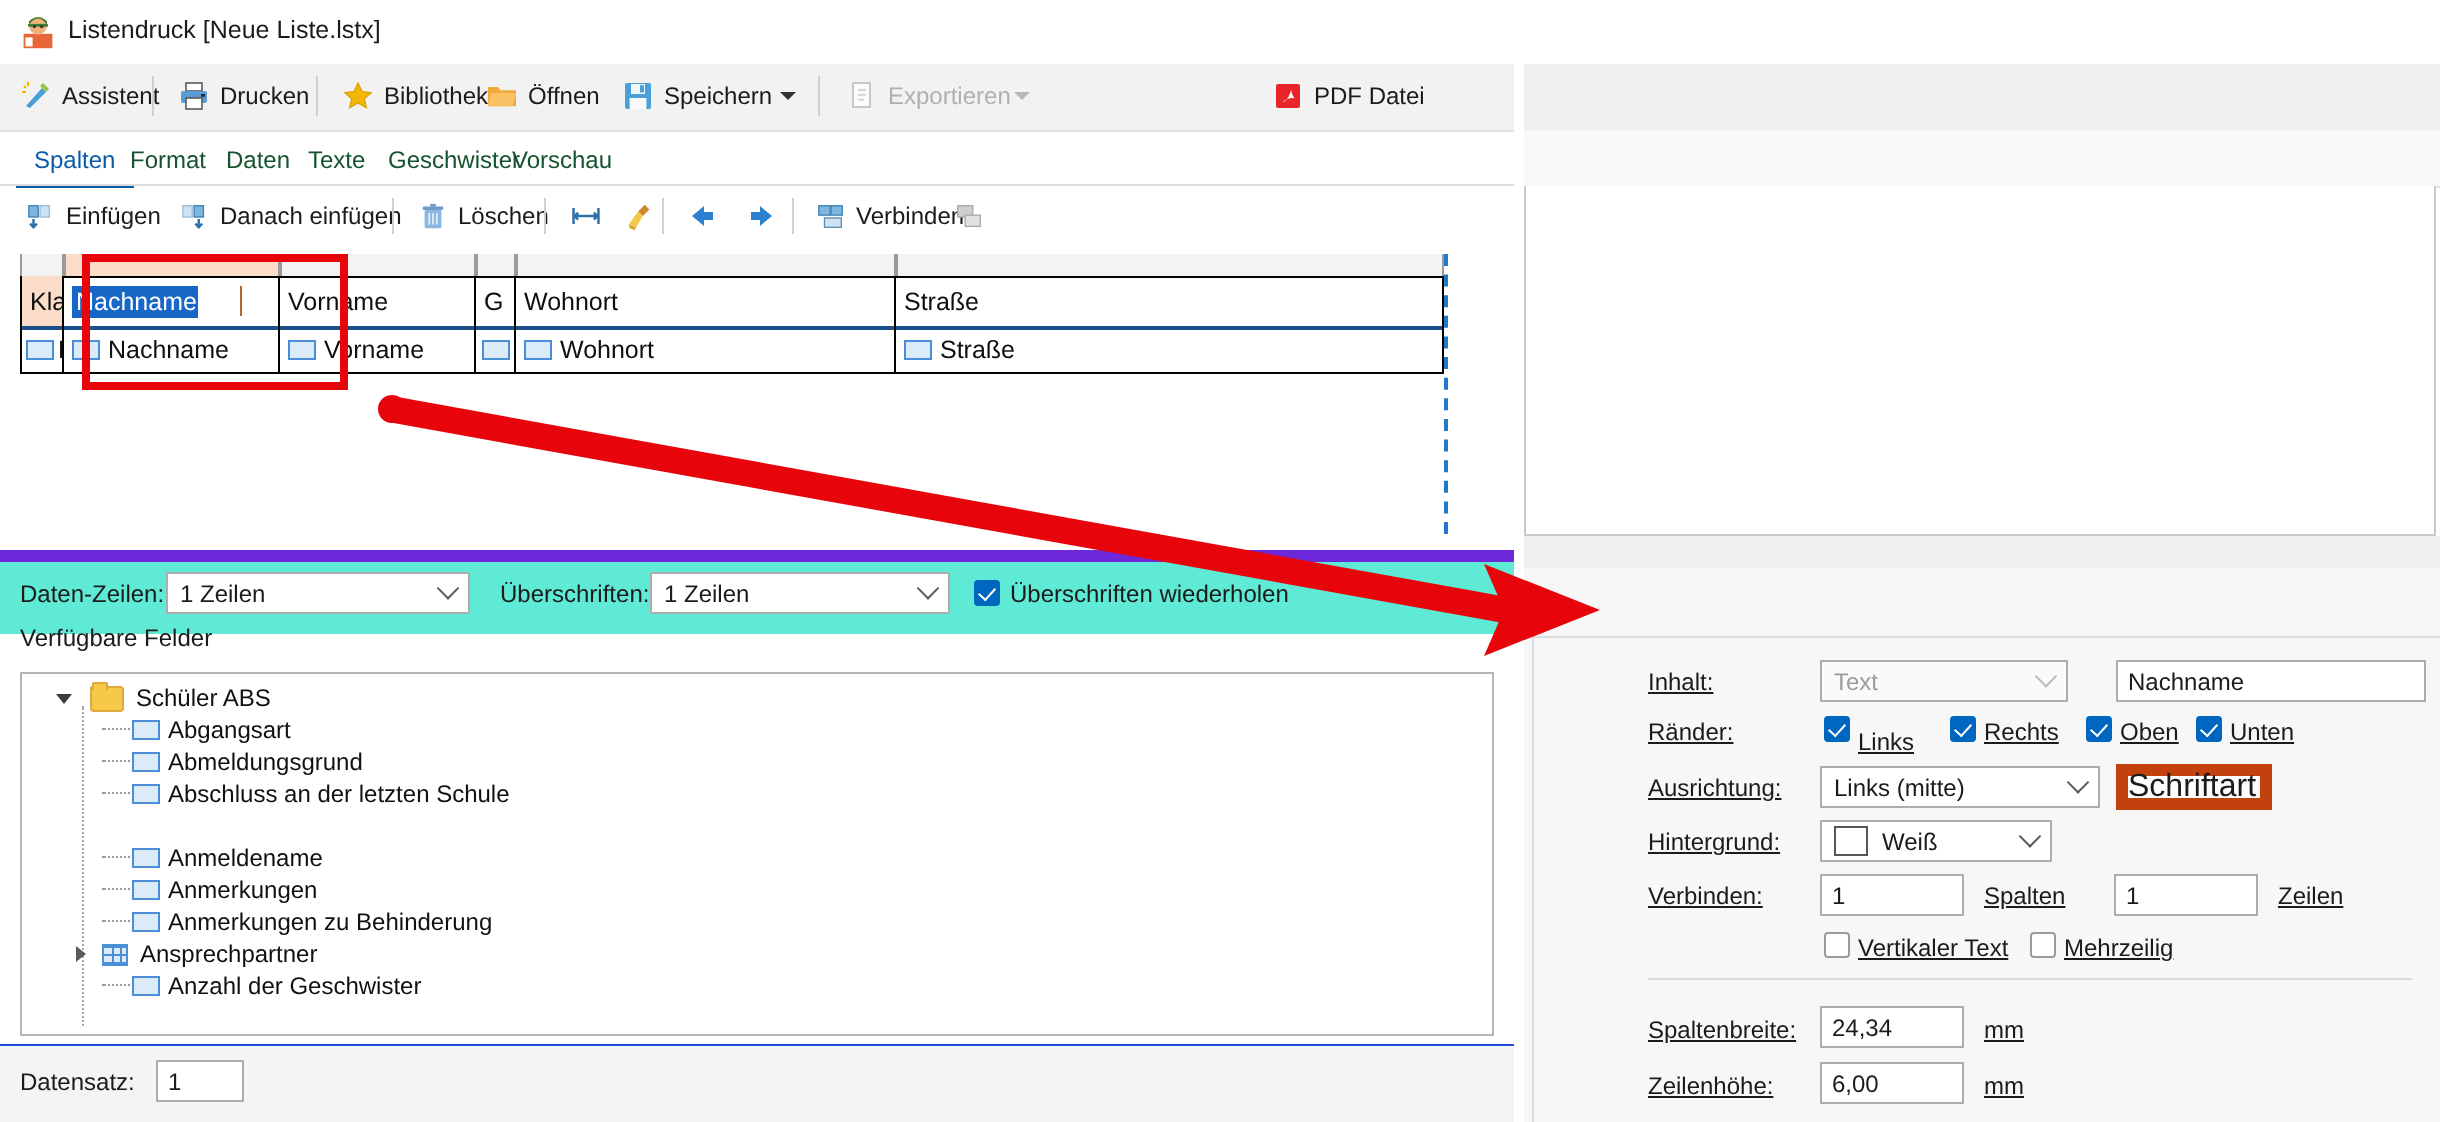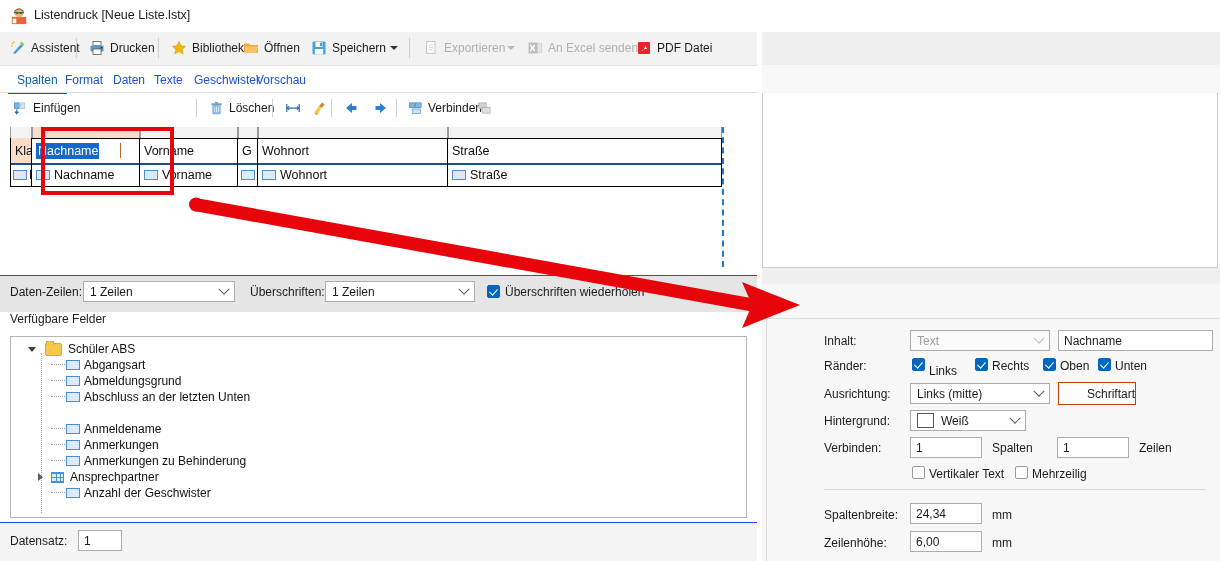--- a/index.html
+++ b/index.html
@@ -31,21 +31,21 @@
   .toolbar{position:absolute;left:0;top:32px;width:757px;height:33px;background:#f2f2f2;border-bottom:1px solid #e2e2e2;}
   .tb-item{position:absolute;top:3px;height:26px;display:flex;align-items:center;gap:5px;padding:0 6px;font-size:12px;color:#1b1b1b;white-space:nowrap;}
   .tb-item.dis{color:#b0b0b0;}
   .tb-sep{position:absolute;top:6px;width:1px;height:20px;background:#cfcfcf;}
   .tb-caret{position:absolute;top:3px;width:16px;height:26px;display:flex;align-items:center;justify-content:center;}
   .caret{width:0;height:0;border-left:4px solid transparent;border-right:4px solid transparent;border-top:4px solid #333;}
   .caret.dis{border-top-color:#b8b8b8;}
 
   
   .tabs{position:absolute;left:0;top:68px;width:757px;height:25px;}
-  .tab{position:absolute;top:0;height:24px;padding:0 9px;display:flex;align-items:center;font-size:12px;color:#1d4ed8;white-space:nowrap;}
+  .tab{position:absolute;top:0;height:24px;padding:0 9px;display:flex;align-items:center;font-size:12px;color:#14532d;white-space:nowrap;}
   .tab.sel{color:#0b5ca8;border-bottom:2px solid #0b5ca8;}
   .tabs-rule{position:absolute;left:0;top:92px;width:757px;height:1px;background:#dcdcdc;}
 
   
   .subtb{position:absolute;left:0;top:95px;width:757px;height:26px;}
   .stb{position:absolute;top:0;height:26px;display:flex;align-items:center;gap:5px;padding:0 5px;font-size:12px;color:#1b1b1b;white-space:nowrap;}
   .stb-sep{position:absolute;top:4px;width:1px;height:18px;background:#cfcfcf;}
 
   
   .grid-area{position:absolute;left:10px;top:127px;width:737px;height:140px;background:#fff;}
@@ -60,21 +60,21 @@
   .cell .sel-text{background:#1667c6;color:#fff;padding:1px 1px 1px 2px;}
   .caretline{position:absolute;width:1px;height:15px;background:#b06a2a;}
   .fieldchip{display:inline-block;width:12px;height:8px;border:1px solid #4a90d9;background:#dcebf9;margin-right:4px;vertical-align:middle;flex:0 0 auto;}
   .dashline{position:absolute;left:712px;top:0;width:0;height:140px;border-left:2px dashed #1f78c8;}
 
   
   .redbox{position:absolute;border:4px solid #e8040b;box-sizing:border-box;}
   .arrow-svg{position:absolute;left:0;top:0;width:1220px;height:561px;pointer-events:none;}
 
   
-  .optrow{position:absolute;left:0;top:275px;width:757px;height:36px;background:#e5e5e5;border-top:1px solid #6d28d9;}
+  .optrow{position:absolute;left:0;top:275px;width:757px;height:36px;background:#5eead4;border-top:6px solid #6d28d9;}
   .lbl{position:absolute;font-size:12px;color:#1b1b1b;white-space:nowrap;}
   .combo{position:absolute;box-sizing:border-box;background:#fff;border:1px solid #adadad;height:21px;display:flex;align-items:center;padding-left:6px;font-size:12px;color:#1b1b1b;}
   .combo .cv{flex:1;overflow:hidden;white-space:nowrap;}
   .combo .chev{width:20px;display:flex;align-items:center;justify-content:center;}
   .chevg{width:7px;height:7px;border-right:1px solid #5a5a5a;border-bottom:1px solid #5a5a5a;transform:rotate(45deg) translate(-2px,-2px);}
   .cbx{position:absolute;width:13px;height:13px;box-sizing:border-box;border:1px solid #0067c0;background:#0067c0;border-radius:2px;}
   .cbx.off{background:#fff;border:1px solid #9a9a9a;}
   .cbx.on:after{content:"";position:absolute;left:3px;top:1px;width:4px;height:7px;border-right:1.6px solid #fff;border-bottom:1.6px solid #fff;transform:rotate(42deg);}
 
   
@@ -105,22 +105,22 @@
   
   .split{position:absolute;left:757px;top:32px;width:5px;height:529px;background:#ffffff;}
   .rwin{position:absolute;left:762px;top:0px;width:458px;height:561px;background:#ffffff;}
   .rwin-top{position:absolute;left:0;top:32px;width:458px;height:33px;background:#efefef;border-bottom:1px solid #e4e4e4;}
   .rwin-tabs{position:absolute;left:0;top:65px;width:458px;height:28px;background:#f8f8f8;border-bottom:1px solid #e4e4e4;}
   .rwin-canvas{position:absolute;left:0;top:93px;width:456px;height:175px;background:#ffffff;border:1px solid #c9c9c9;border-top:0;box-sizing:border-box;}
   .rwin-strip{position:absolute;left:0;top:268px;width:458px;height:16px;background:#efefef;border-bottom:1px solid #e0e0e0;}
   .rwin-body{position:absolute;left:0;top:284px;width:458px;height:277px;background:#f7f7f7;}
   .rwin-inner{position:absolute;left:4px;top:34px;width:454px;height:243px;background:#f7f7f7;border-top:1px solid #dcdcdc;border-left:1px solid #dcdcdc;}
 
-  .prop{position:absolute;}
-  .btn{position:absolute;box-sizing:border-box;height:23px;background:#fdfdfd;border:1px solid #c2410c;display:flex;align-items:center;justify-content:flex-end;font-size:12px;color:#1b1b1b;}
+  .prop{position:absolute;text-decoration:underline;}
+  .btn{position:absolute;box-sizing:border-box;height:23px;background:#fdfdfd;border:6px solid #c2410c;display:flex;align-items:center;justify-content:flex-start;font-size:16px;color:#1b1b1b;}
   .swatch{width:15px;height:13px;border:1px solid #555;background:#fff;margin-right:7px;flex:0 0 auto;}
   .hr{position:absolute;height:1px;background:#dadada;}
 </style>
 </head>
 <body>
 
 <div class="app">
 
   <div class="titlebar">
     <svg class="title-ico" viewBox="0 0 20 20">
@@ -200,28 +200,20 @@
       <svg width="16" height="16" viewBox="0 0 16 16">
         <rect x="3.5" y="1.5" width="8.5" height="12" fill="#fbfbfb" stroke="#c3c3c3" stroke-width="0.9"></rect>
         <path d="M6 5 h4 M6 7.4 h4 M6 9.8 h3" stroke="#d2d2d2" stroke-width="0.9"></path>
       </svg>
       <span>Exportieren</span>
     </div>
     <div class="tb-caret" style="left:503px">
         <div class="caret dis"></div>
       </div>
 
-    <div class="tb-item dis" style="left:521px">
-      <svg width="16" height="16" viewBox="0 0 16 16">
-        <rect x="1.5" y="2.5" width="9" height="11" fill="#bdbdbd"></rect>
-        <rect x="10.5" y="3.5" width="4" height="9" fill="#e4e4e4" stroke="#c6c6c6" stroke-width="0.7"></rect>
-        <path d="M3.2 5 l4.6 6 M7.8 5 l-4.6 6" stroke="#fff" stroke-width="1.3"></path>
-      </svg>
-      <span>An Excel senden</span>
-    </div>
 
     <div class="tb-item" style="left:630px">
       <svg width="16" height="16" viewBox="0 0 16 16">
         <rect x="2" y="2" width="12" height="12" rx="1" fill="#e8262a"></rect>
         <path d="M5.2 11.5 q2-1.2 3-3 t1.4-3.6 q .2 2.6 1.6 4.2 -2.6-.6-5 1.2 z" fill="#fff"></path>
       </svg>
       <span>PDF Datei</span>
     </div>
   </div>
 
@@ -248,20 +240,28 @@
   <div class="tabs-rule"></div>
 
   <div class="subtb">
     <div class="stb" style="left:8px">
       <svg width="15" height="15" viewBox="0 0 16 16">
         <rect x="1.5" y="2" width="5" height="6" fill="#7fb6e0" stroke="#3c7fb1" stroke-width="0.7"></rect>
         <rect x="7.5" y="2" width="5" height="6" fill="#cfe2f3" stroke="#9bbcd6" stroke-width="0.7"></rect>
         <path d="M4 9 v4 M2.2 11.5 L4 13.4 L5.8 11.5" stroke="#2f6fa8" stroke-width="1.3" fill="none"></path>
       </svg>
       <span>Einfügen</span>
+    </div>
+    <div class="stb" style="left:85px">
+      <svg width="15" height="15" viewBox="0 0 16 16">
+        <rect x="1.5" y="2" width="5" height="6" fill="#cfe2f3" stroke="#9bbcd6" stroke-width="0.7"></rect>
+        <rect x="7.5" y="2" width="5" height="6" fill="#7fb6e0" stroke="#3c7fb1" stroke-width="0.7"></rect>
+        <path d="M10 9 v4 M8.2 11.5 L10 13.4 L11.8 11.5" stroke="#2f6fa8" stroke-width="1.3" fill="none"></path>
+      </svg>
+      <span>Danach einfügen</span>
     </div>
     <div class="stb-sep" style="left:196px"></div>
     <div class="stb" style="left:204px">
       <svg width="15" height="15" viewBox="0 0 16 16">
         <rect x="3.5" y="4" width="9" height="10" rx="1" fill="#8bb8e0"></rect>
         <rect x="2.5" y="2.4" width="11" height="1.8" rx="0.7" fill="#6d9ec9"></rect>
         <rect x="6.5" y="1" width="3" height="1.6" fill="#6d9ec9"></rect>
         <path d="M6 6 v6 M8 6 v6 M10 6 v6" stroke="#e7f1fa" stroke-width="0.9"></path>
       </svg>
       <span>Löschen</span>
@@ -411,21 +411,21 @@
       <span>Abgangsart</span>
     </div>
     <div class="tnode" style="top:36px;padding-left:40px">
       <span class="leafdash"></span>
       <span class="fieldchip"></span>
       <span>Abmeldungsgrund</span>
     </div>
     <div class="tnode" style="top:52px;padding-left:40px">
       <span class="leafdash"></span>
       <span class="fieldchip"></span>
-      <span>Abschluss an der letzten Unten</span>
+      <span>Abschluss an der letzten Schule</span>
     </div>
     <div class="tnode" style="top:84px;padding-left:40px">
       <span class="leafdash"></span>
       <span class="fieldchip"></span>
       <span>Anmeldename</span>
     </div>
     <div class="tnode" style="top:100px;padding-left:40px">
       <span class="leafdash"></span>
       <span class="fieldchip"></span>
       <span>Anmerkungen</span>
@@ -465,21 +465,21 @@
 
   <div class="rwin">
     <div class="rwin-top"></div>
     <div class="rwin-tabs"></div>
     <div class="rwin-canvas"></div>
     <div class="rwin-strip"></div>
     <div class="rwin-body">
       <div class="rwin-inner"></div>
 
       <span class="lbl prop" style="left:62px;top:50px">Inhalt:</span>
-      <div class="combo" style="left:148px;top:46px;width:140px;color:#9c9c9c;background:#fafafa">
+      <div class="combo" style="left:148px;top:46px;width:124px;color:#9c9c9c;background:#fafafa">
         <span class="cv">Text</span>
         <span class="chev">
             <i class="chevg" style="border-color:#bbb"></i>
           </span>
       </div>
       <div class="txtbox" style="left:296px;top:46px;width:155px">
         <span>Nachname</span>
       </div>
 
       <span class="lbl prop" style="left:62px;top:75px">Ränder:</span>

